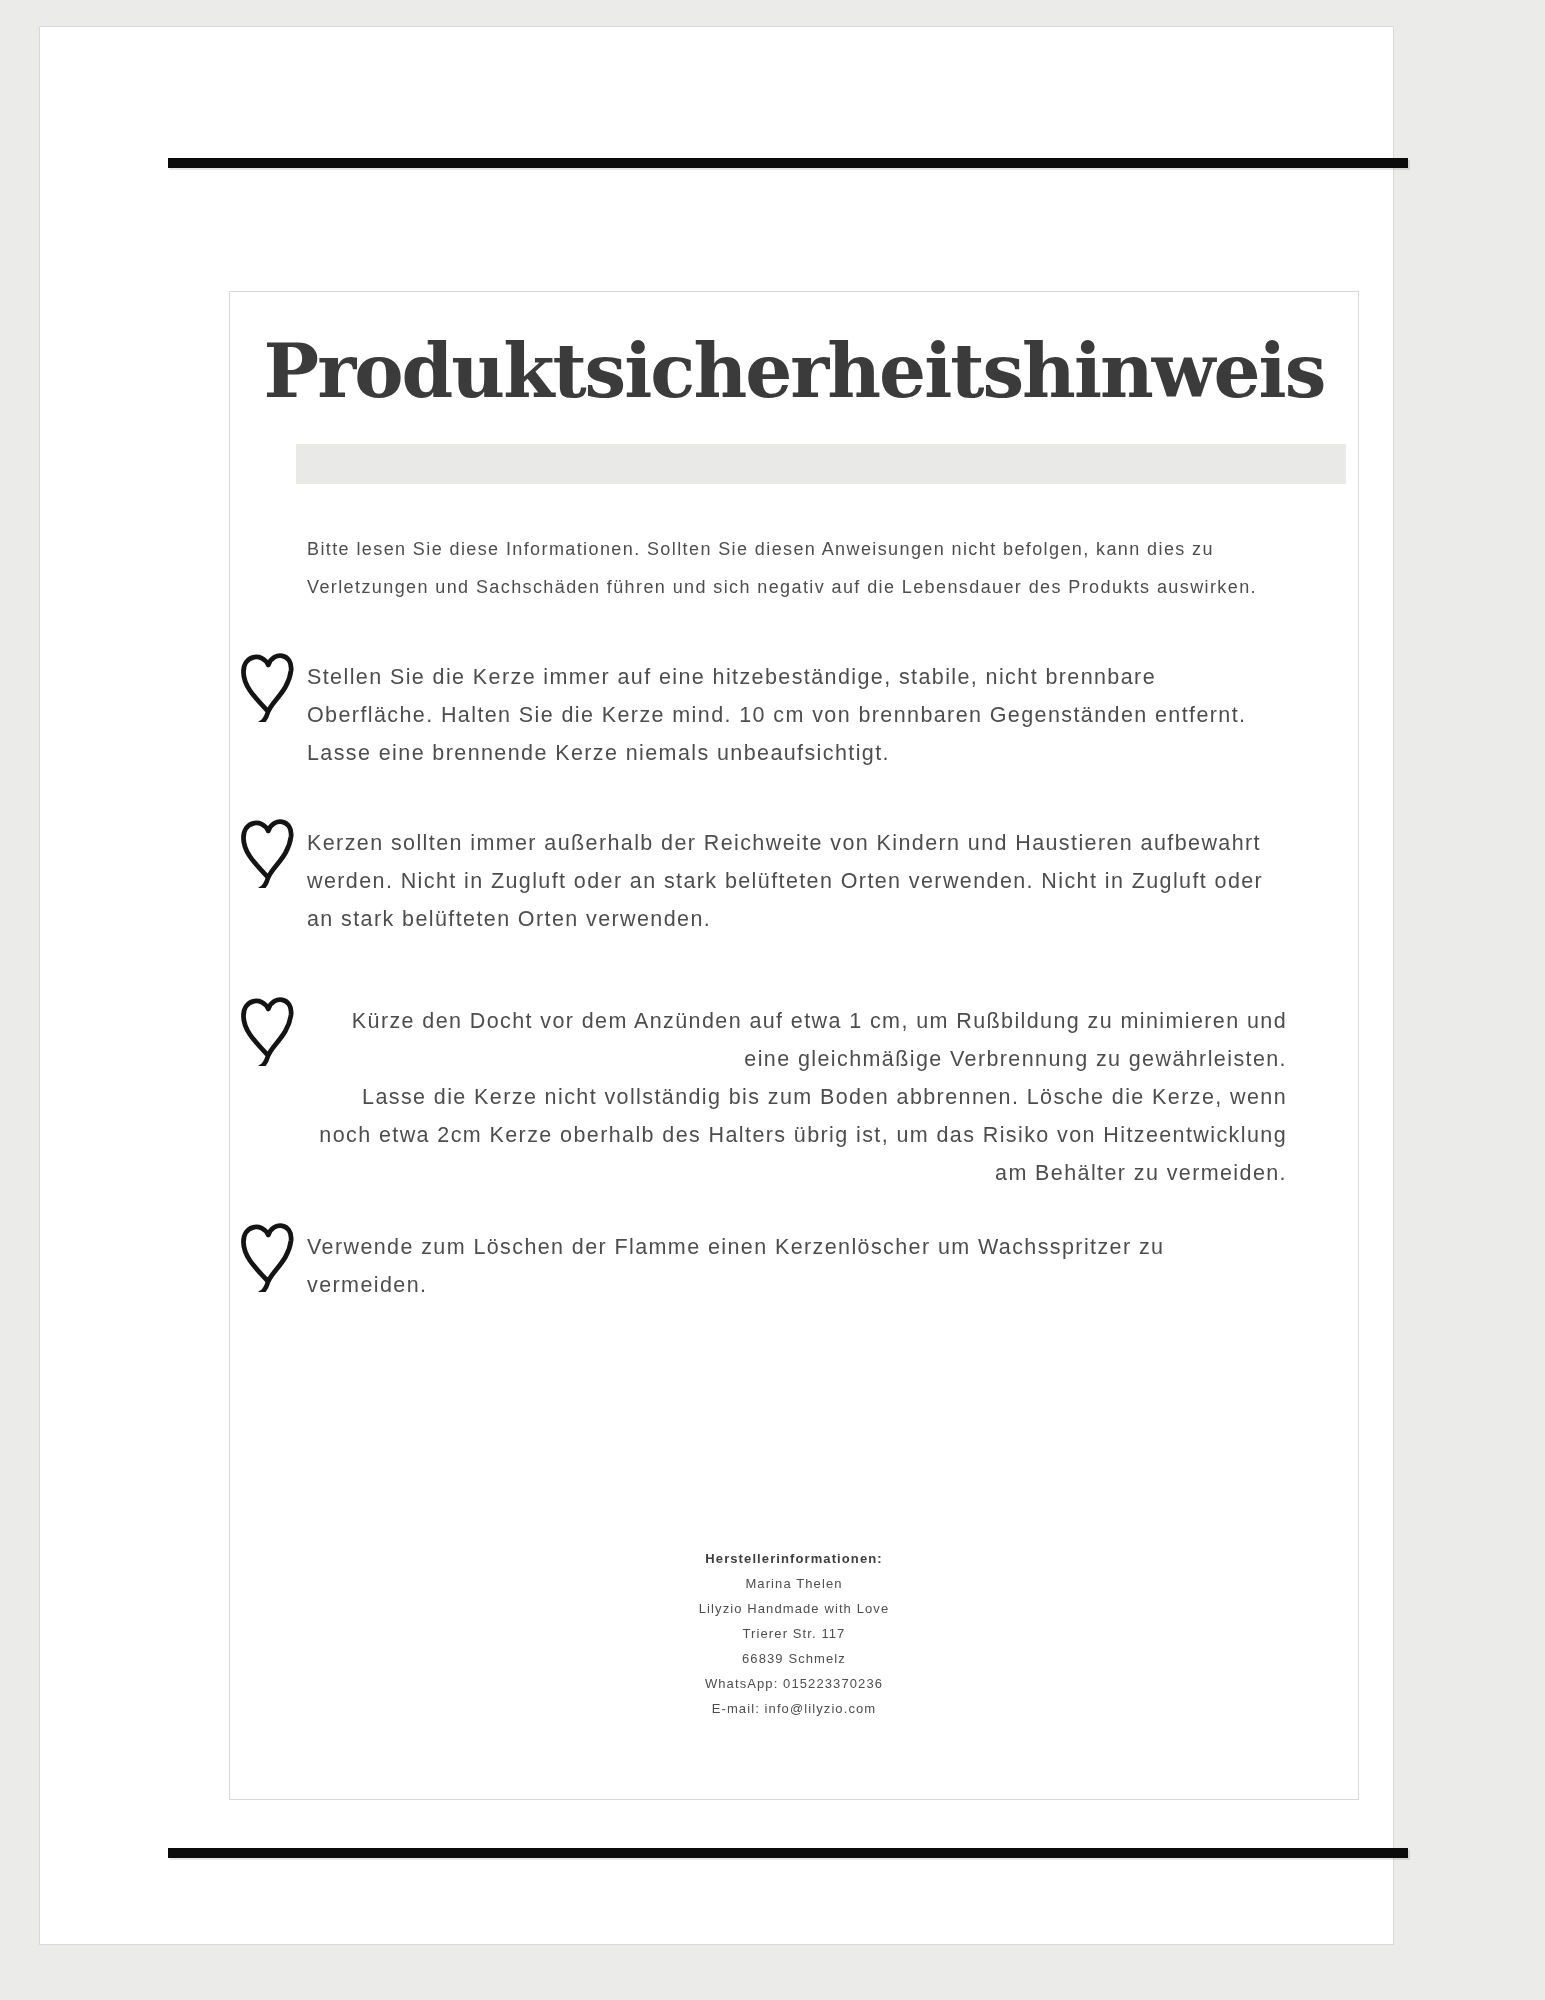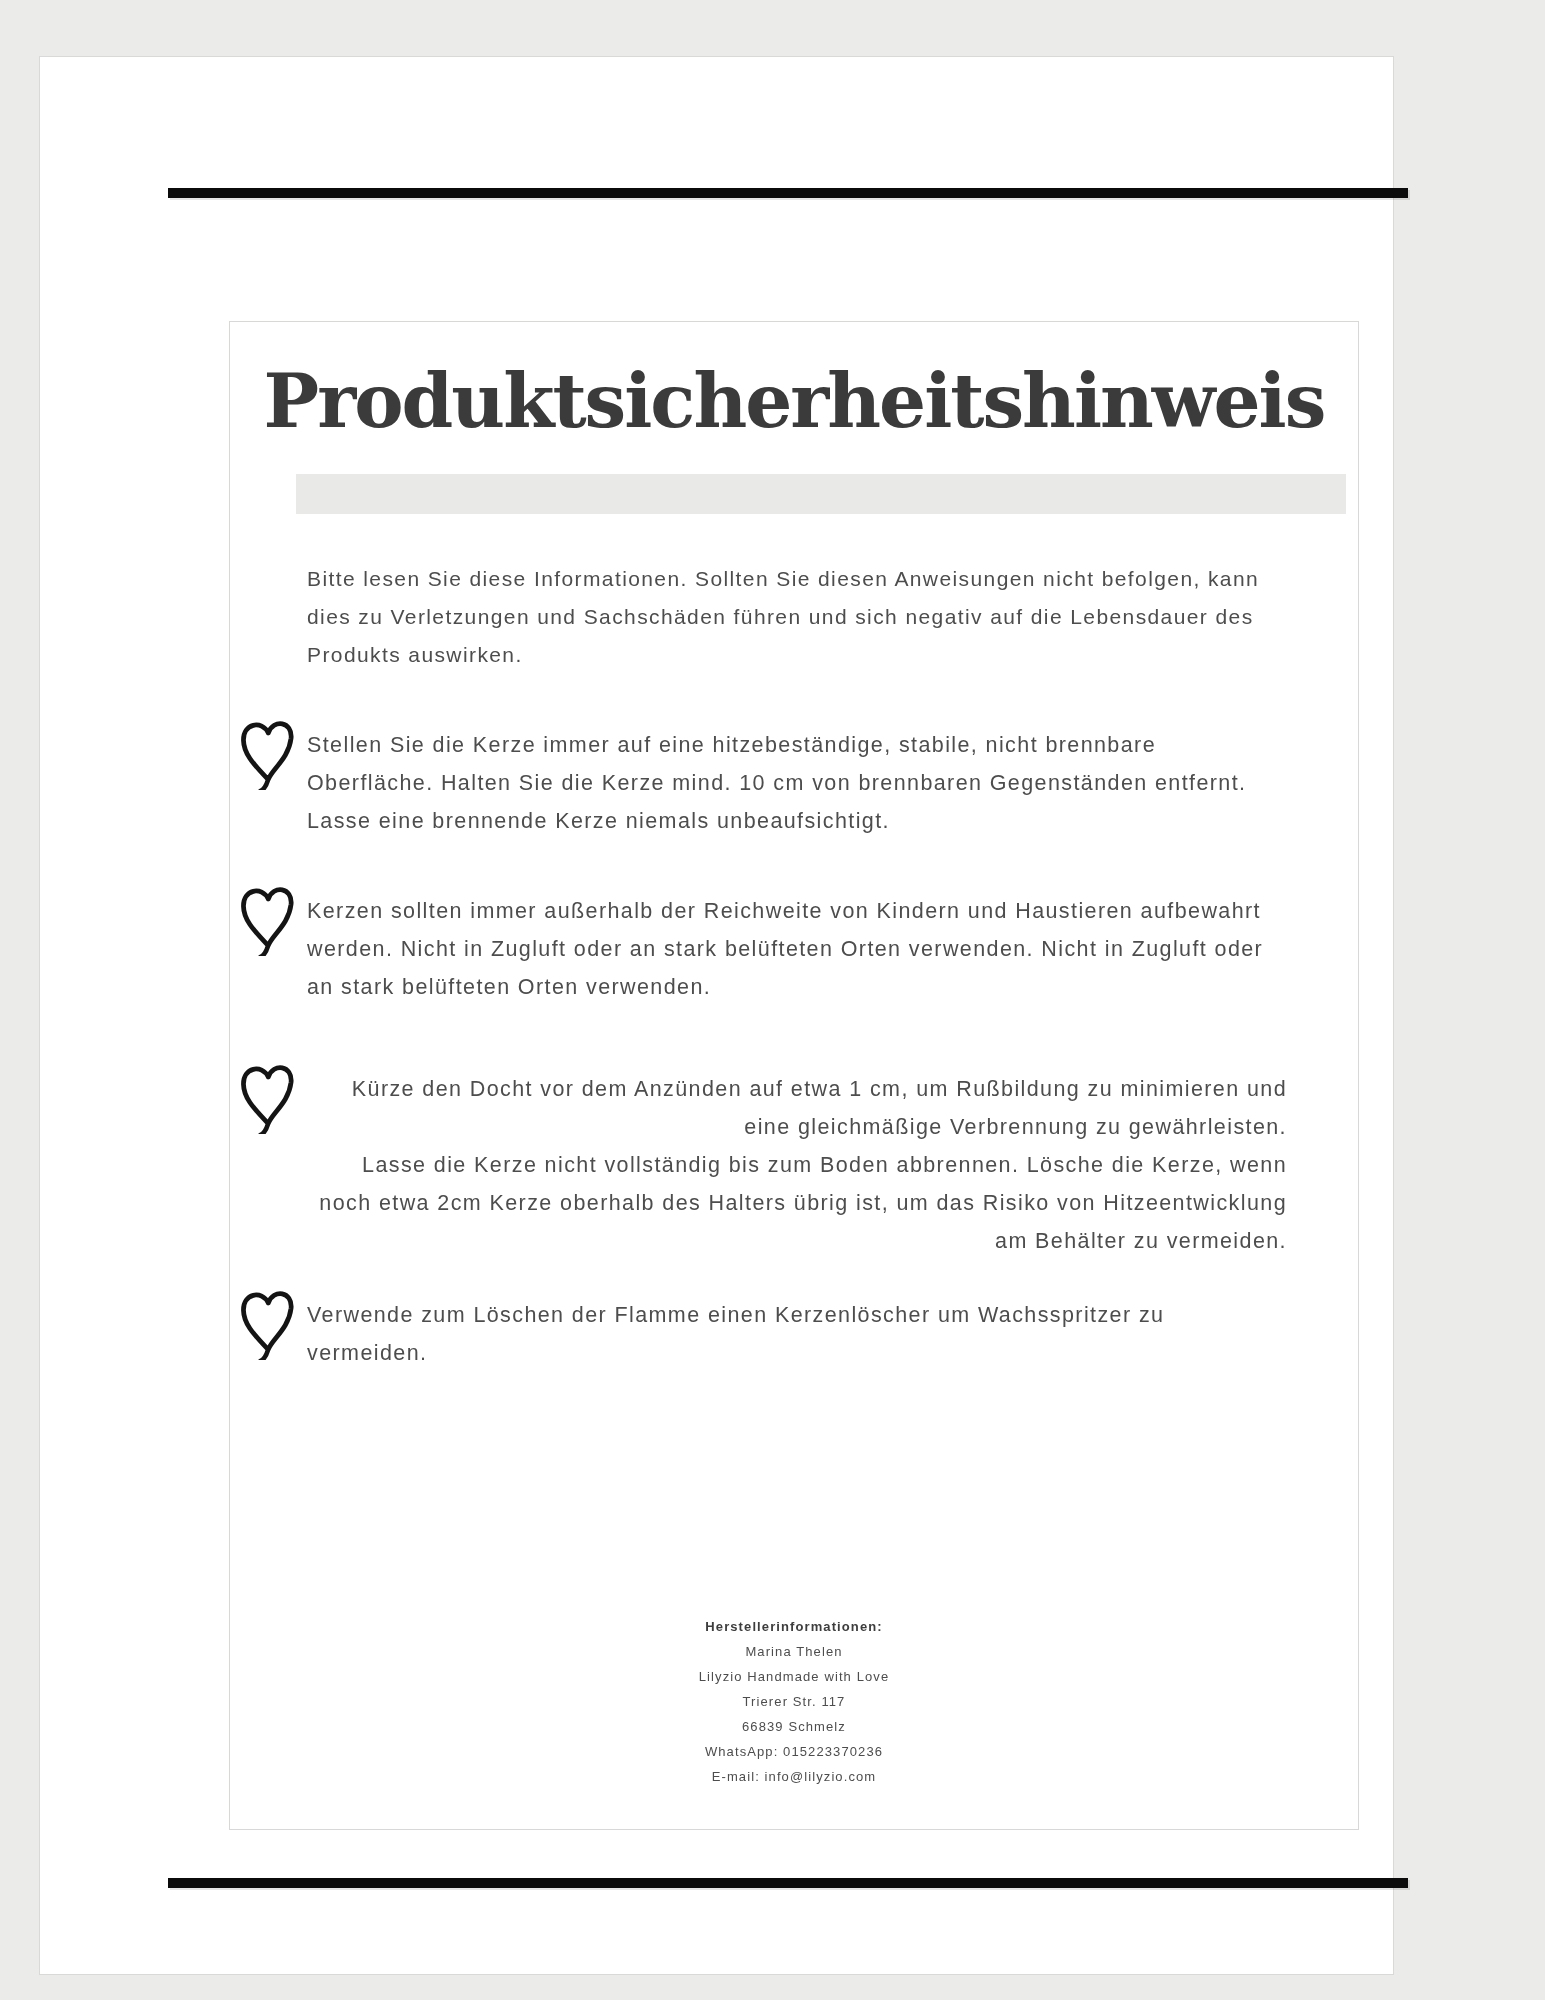--- a/index.html
+++ b/index.html
@@ -5,21 +5,21 @@
   html, body { margin: 0; padding: 0; }
   body {
     width: 1545px; height: 2000px;
     background: #ebebe9;
     position: relative;
     overflow: hidden;
     font-family: "Liberation Sans", sans-serif;
   }
   .paper {
     position: absolute;
-    left: 39px; top: 56px;
+    left: 39px; top: 26px;
     width: 1355px; height: 1919px;
     background: #ffffff;
     border: 1px solid #d9d9d7;
     box-sizing: border-box;
   }
   .rule {
     position: absolute;
     left: 128px;
     width: 1240px; height: 10px;
     background: #0b0b0b;
@@ -47,21 +47,21 @@
     white-space: nowrap;
   }
   .highlight-bar {
     margin: 36px 0 0 66px;
     width: 1050px; height: 40px;
     background: #e9e9e8;
   }
   .intro {
     margin: 46px 0 0 77px;
     width: 980px;
-    font-size: 21px;
+    font-size: 18px;
     line-height: 38px;
     letter-spacing: 1.4px;
     color: #4d4d4d;
     white-space: pre-line;
   }
   .bullet {
     position: relative;
     margin-left: 77px;
     width: 980px;
     padding-left: 0;

